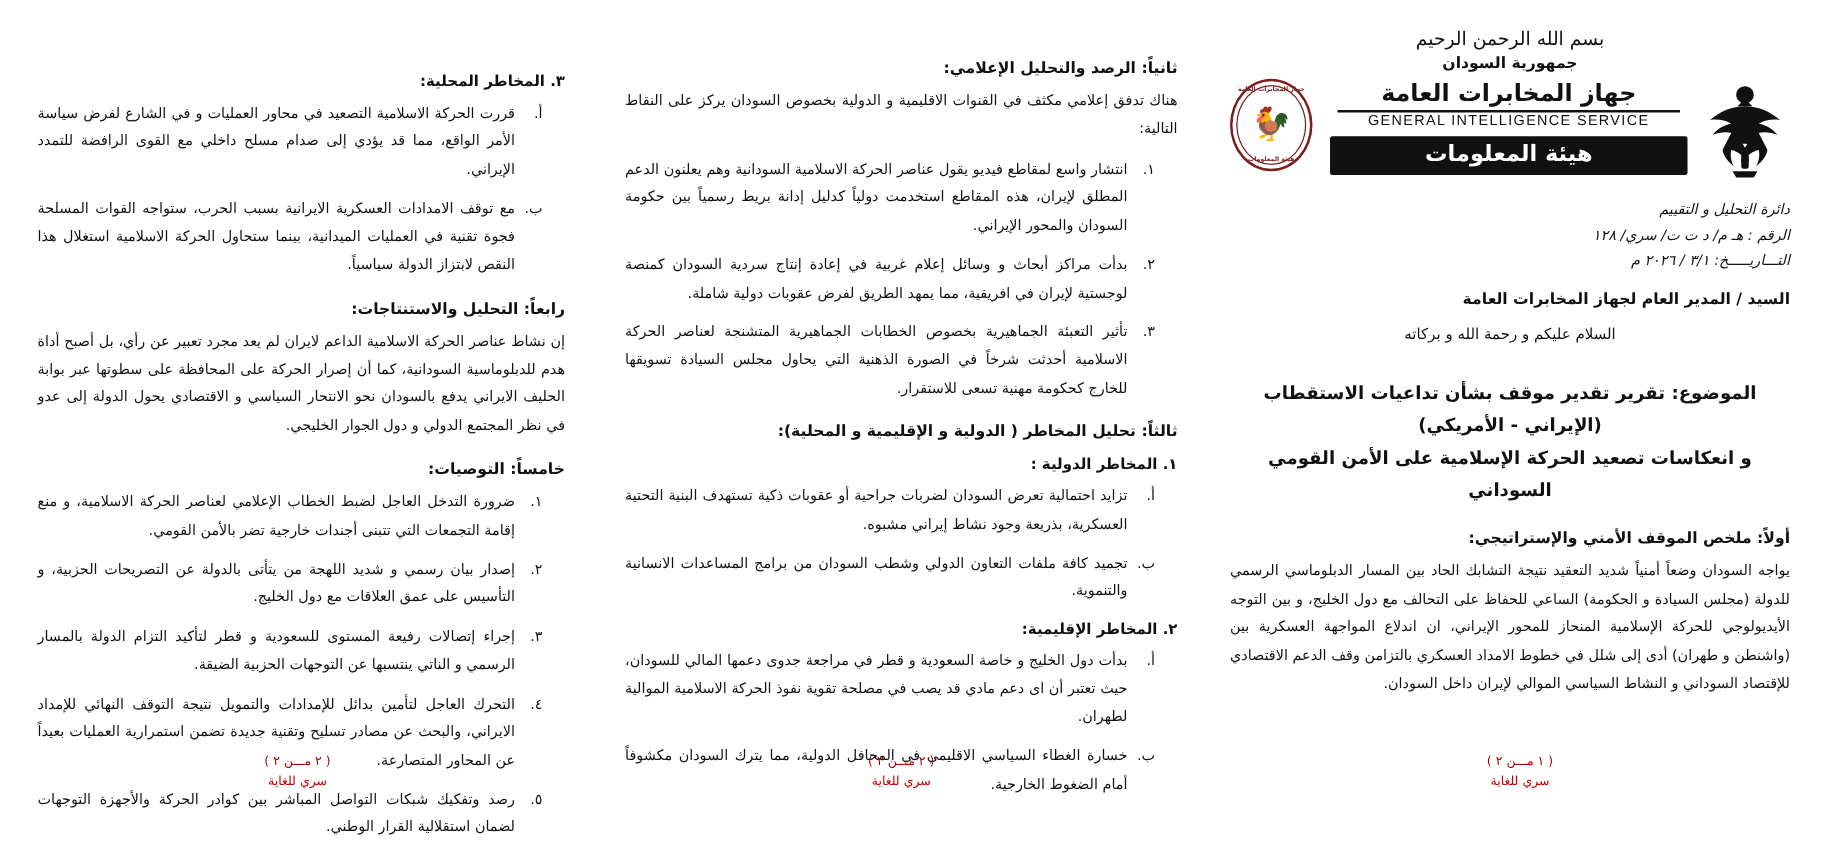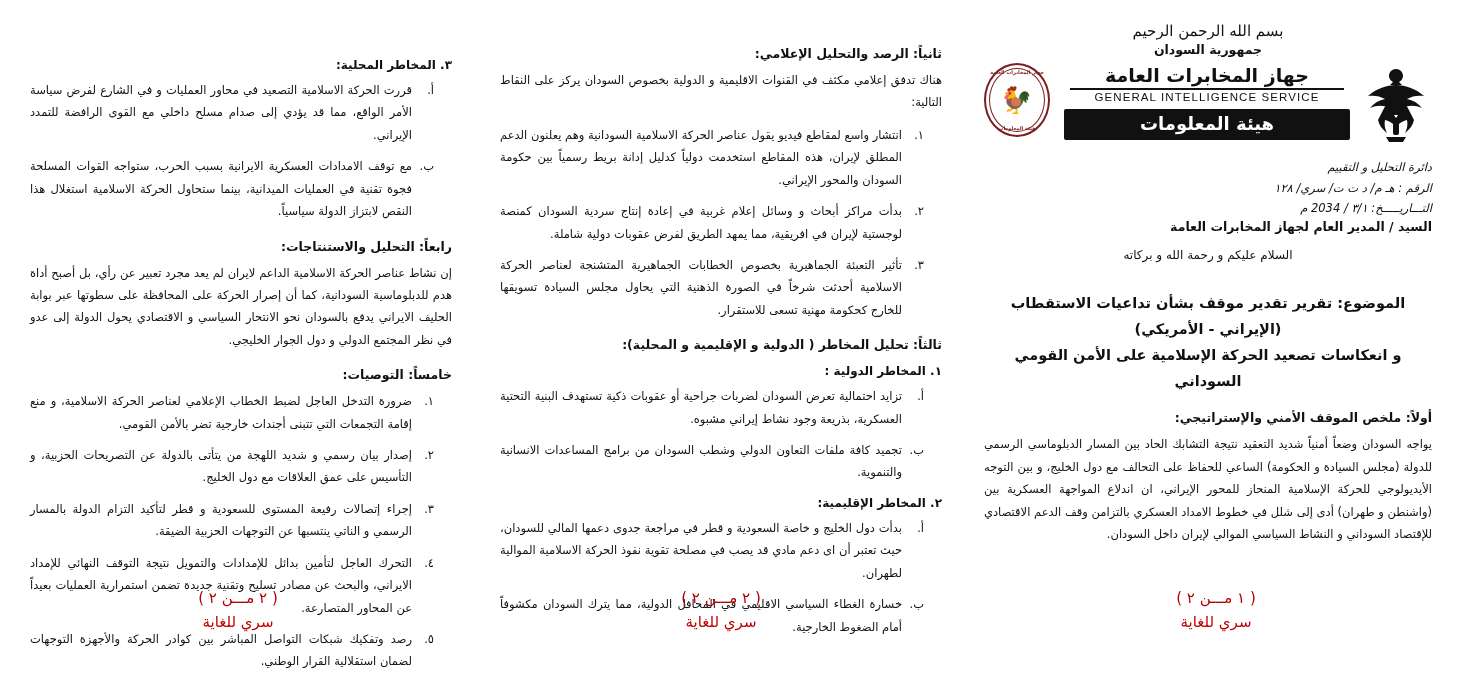--- a/index.html
+++ b/index.html
@@ -19,34 +19,34 @@
   .crest{width:72px;height:80px;position:relative;flex:0 0 auto;}
   .crest svg{display:block;}
   .gis-block{flex:1 1 auto;text-align:center;}
   .gis-ar{font-size:19px;font-weight:bold;letter-spacing:0;line-height:1.05;}
   .gis-en{font-size:11.5px;letter-spacing:1.1px;font-family:"Liberation Sans",sans-serif;margin-top:1px;}
   .rule{height:2px;background:#111;margin:3px auto 0;width:96%;}
   .info-bar{margin-top:6px;background:#111;color:#fff;text-align:center;padding:4px 0 6px;border-radius:2px;}
   .info-bar .t{font-size:18px;font-weight:bold;letter-spacing:1px;}
   .dept-block{margin-top:14px;font-size:11.5px;line-height:1.8;text-align:right;font-style:italic;}
   .dept-block .l{white-space:nowrap;}
-  .addressee{font-size:12.5px;font-weight:bold;text-align:right;}
+  .addressee{margin-top:12px;font-size:12.5px;font-weight:bold;text-align:right;}
   .greeting{margin-top:14px;font-size:12px;text-align:center;}
   .subject{margin-top:28px;text-align:center;font-size:14.5px;font-weight:bold;line-height:1.8;}
   
   .sec-title{font-size:12.5px;font-weight:bold;margin:16px 0 8px;text-align:right;}
   .para{font-size:11.5px;line-height:1.95;text-align:justify;text-justify:inter-word;margin:0 0 10px;}
   ol.num, ul.alpha{margin:0 0 10px;padding:0 18px 0 0;}
   ol.num{list-style:none;}
   ul.alpha{list-style:none;}
   li.item{font-size:11.5px;line-height:1.95;text-align:justify;margin:0 0 9px;position:relative;padding-right:22px;}
   li.item .mk{position:absolute;right:0;top:0;font-size:11.5px;}
   .sub-title{font-size:12px;font-weight:bold;margin:12px 0 7px;text-align:right;}
   
-  .footer{position:absolute;bottom:48px;left:0;right:0;text-align:center;font-size:15px;color:#b00000;line-height:1.6;}
+  .footer{position:absolute;bottom:48px;left:0;right:0;text-align:center;font-size:10px;color:#b00000;line-height:1.6;}
   .footer .cls{color:#c00000;}
   
   .oval-stamp{position:absolute;width:66px;height:74px;left:0;top:0;}
   .oval-stamp .ring{position:absolute;inset:0;border:2px solid #7a1f1f;border-radius:50%;}
   .oval-stamp .ring2{position:absolute;inset:5px;border:1px solid #7a1f1f;border-radius:50%;}
   .oval-stamp .cap{position:absolute;left:0;right:0;top:6px;text-align:center;font-size:5px;color:#7a1f1f;font-weight:bold;}
   .oval-stamp .cap2{position:absolute;left:0;right:0;bottom:6px;text-align:center;font-size:5px;color:#7a1f1f;font-weight:bold;}
   .oval-stamp .bird{position:absolute;left:50%;top:50%;transform:translate(-50%,-50%);font-size:26px;color:#7a1f1f;line-height:1;}
   .hdr-stamp-holder{position:relative;width:70px;height:80px;flex:0 0 auto;}
 </style>
@@ -92,21 +92,21 @@
             <div class="bird">🐓</div>
             <div class="cap2">هيئة المعلومات</div>
           </div>
         </div>
 
       </div>
 
       <div class="dept-block">
         <div class="l">دائرة التحليل و التقييم</div>
         <div class="l">الرقم : هـ م/ د ت ت/ سري/ ١٢٨</div>
-        <div class="l">التـــاريـــــخ: ٣/١ / 2034 م</div>
+        <div class="l">التـــاريـــــخ: ٣/١ / ٢٠٢٦ م</div>
       </div>
 
       <div class="addressee">السيد / المدير العام لجهاز المخابرات العامة</div>
       <div class="greeting">السلام عليكم و رحمة الله و بركاته</div>
 
       <div class="subject">
         <span>الموضوع:</span>
         <span>تقرير تقدير موقف بشأن تداعيات الاستقطاب (الإيراني - الأمريكي)</span>
         <br>
         <span>و انعكاسات تصعيد الحركة الإسلامية على الأمن القومي السوداني</span>

